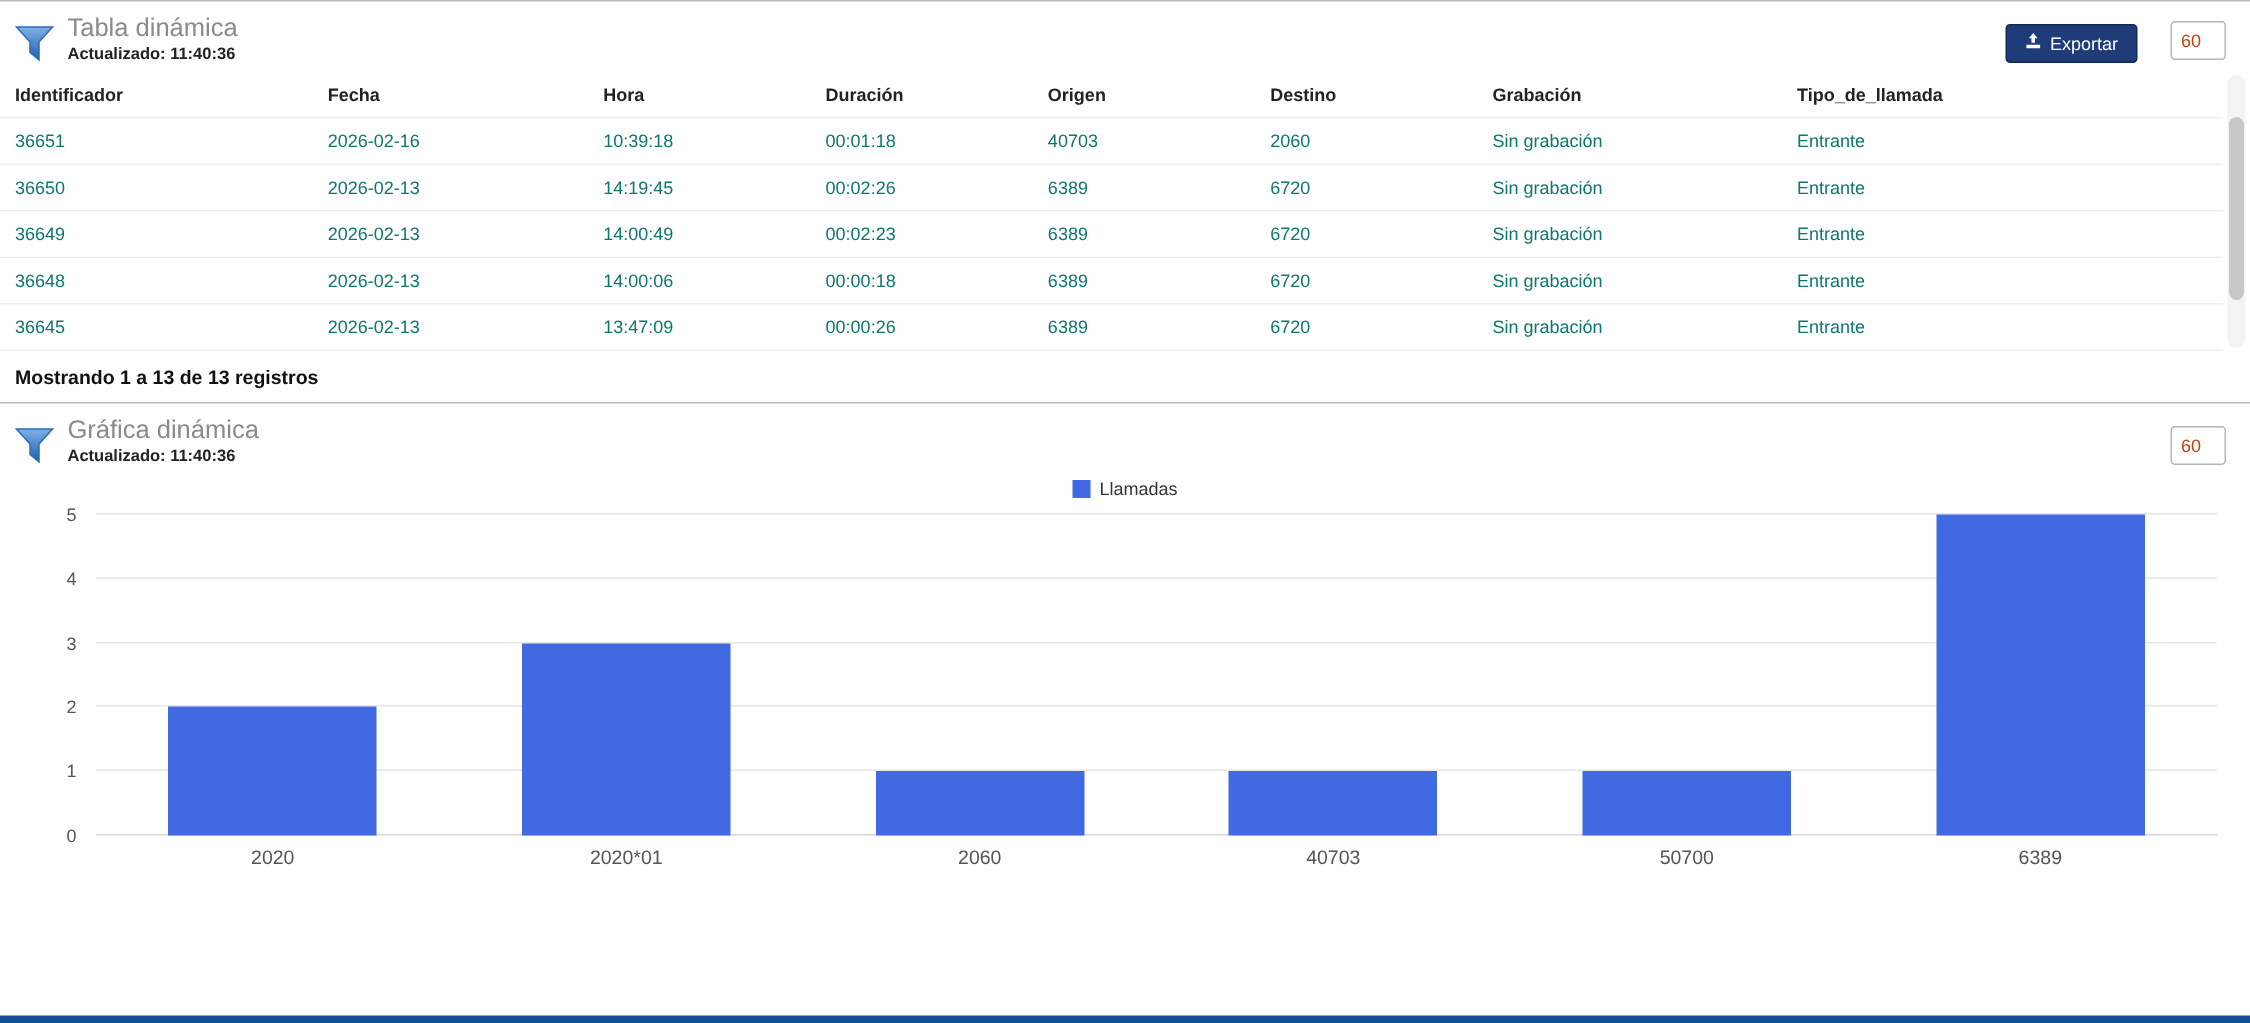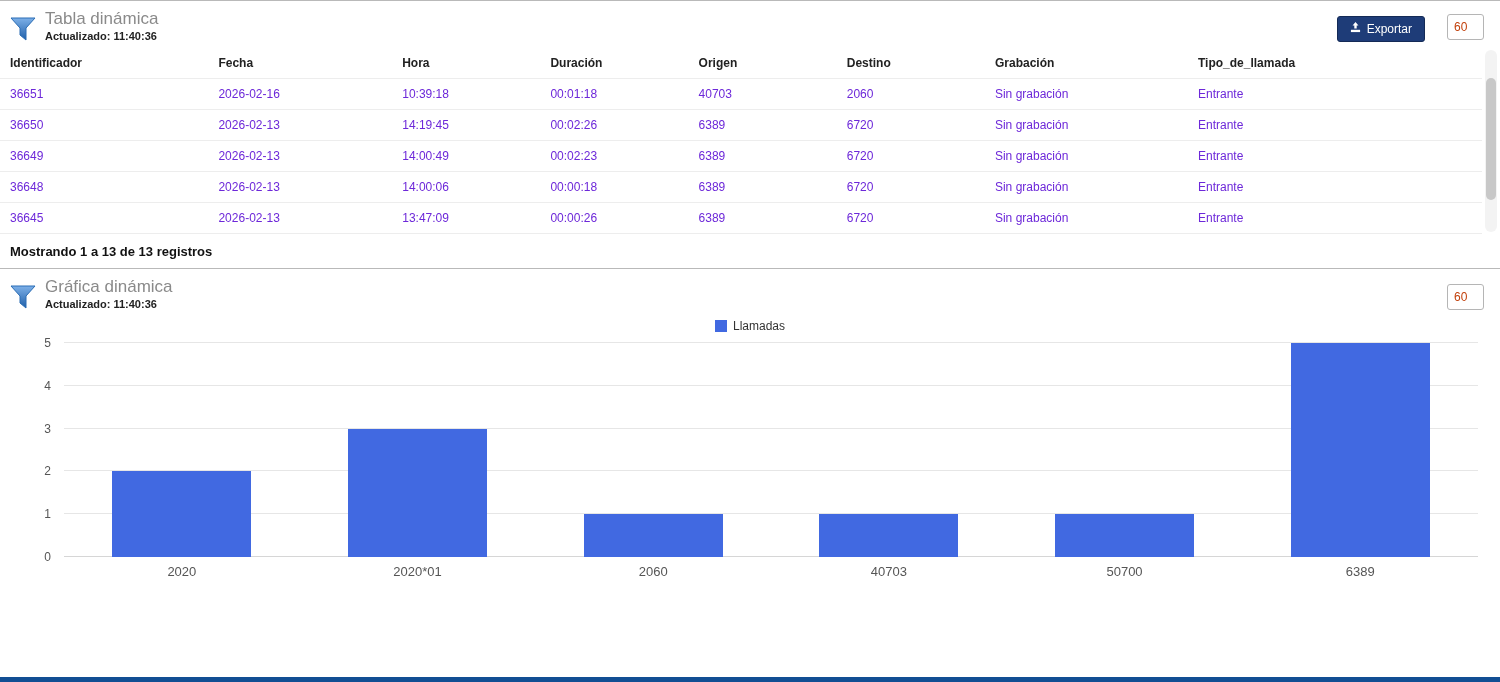--- a/index.html
+++ b/index.html
@@ -70,21 +70,21 @@
     border: 1px solid #b5b5b5; border-radius: 3px;
     font-size: 12px; color: #c2410c; padding: 0 6px;
     font-family: inherit;
   }
 
   
   .table-wrap { position: relative; padding-right: 18px; margin-top: 4px; }
   table { width: 100%; border-collapse: collapse; table-layout: fixed; }
   th, td { text-align: left; padding: 8px 8px; overflow: hidden; white-space: nowrap; }
   th { font-size: 12px; font-weight: bold; color: #222; }
-  td { font-size: 12px; color: #6d28d9; border-top: 1px solid #ededed; }
+  td { font-size: 12px; color: #0f766e; border-top: 1px solid #ededed; }
   tbody tr:last-child td { border-bottom: 1px solid #ededed; }
   th:first-child, td:first-child { padding-left: 10px; }
   th:nth-child(1) { width: 14.2%; }
   th:nth-child(2) { width: 12.4%; }
   th:nth-child(3) { width: 10.0%; }
   th:nth-child(4) { width: 10.0%; }
   th:nth-child(5) { width: 10.0%; }
   th:nth-child(6) { width: 10.0%; }
   th:nth-child(7) { width: 13.7%; }
   .scrollbar {

